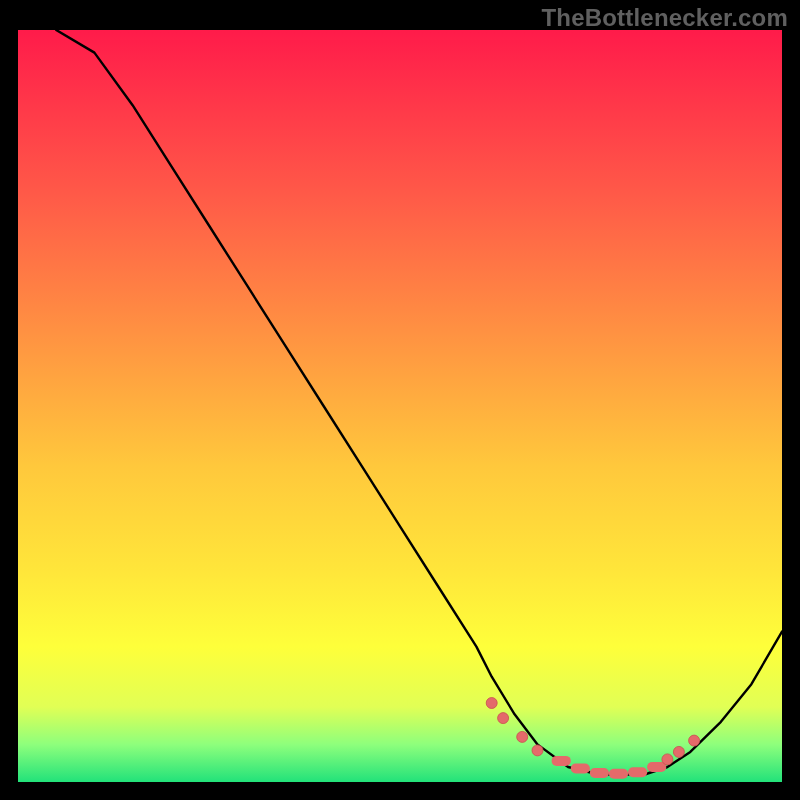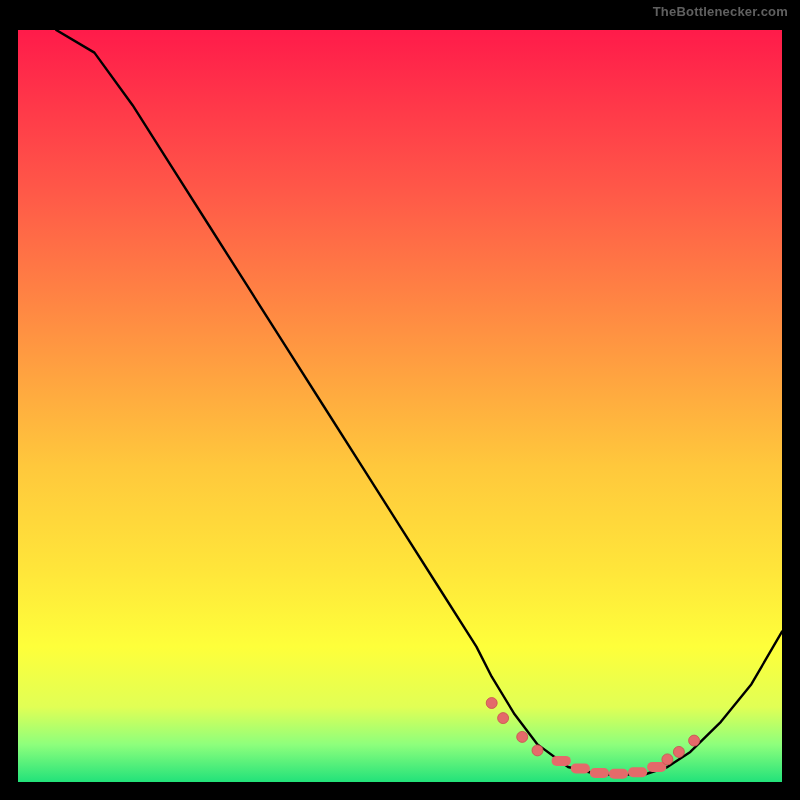--- a/index.html
+++ b/index.html
@@ -8,21 +8,21 @@
     position: relative;
     width: 800px;
     height: 800px;
     background: #000;
   }
   .attrib {
     position: absolute;
     top: 4px;
     right: 12px;
     font-family: Arial, Helvetica, sans-serif;
-    font-size: 13px;
+    font-size: 24px;
     font-weight: bold;
     color: #606060;
     letter-spacing: 0.2px;
   }
   .plot-area {
     position: absolute;
     left: 18px;
     top: 30px;
     width: 764px;
     height: 752px;

